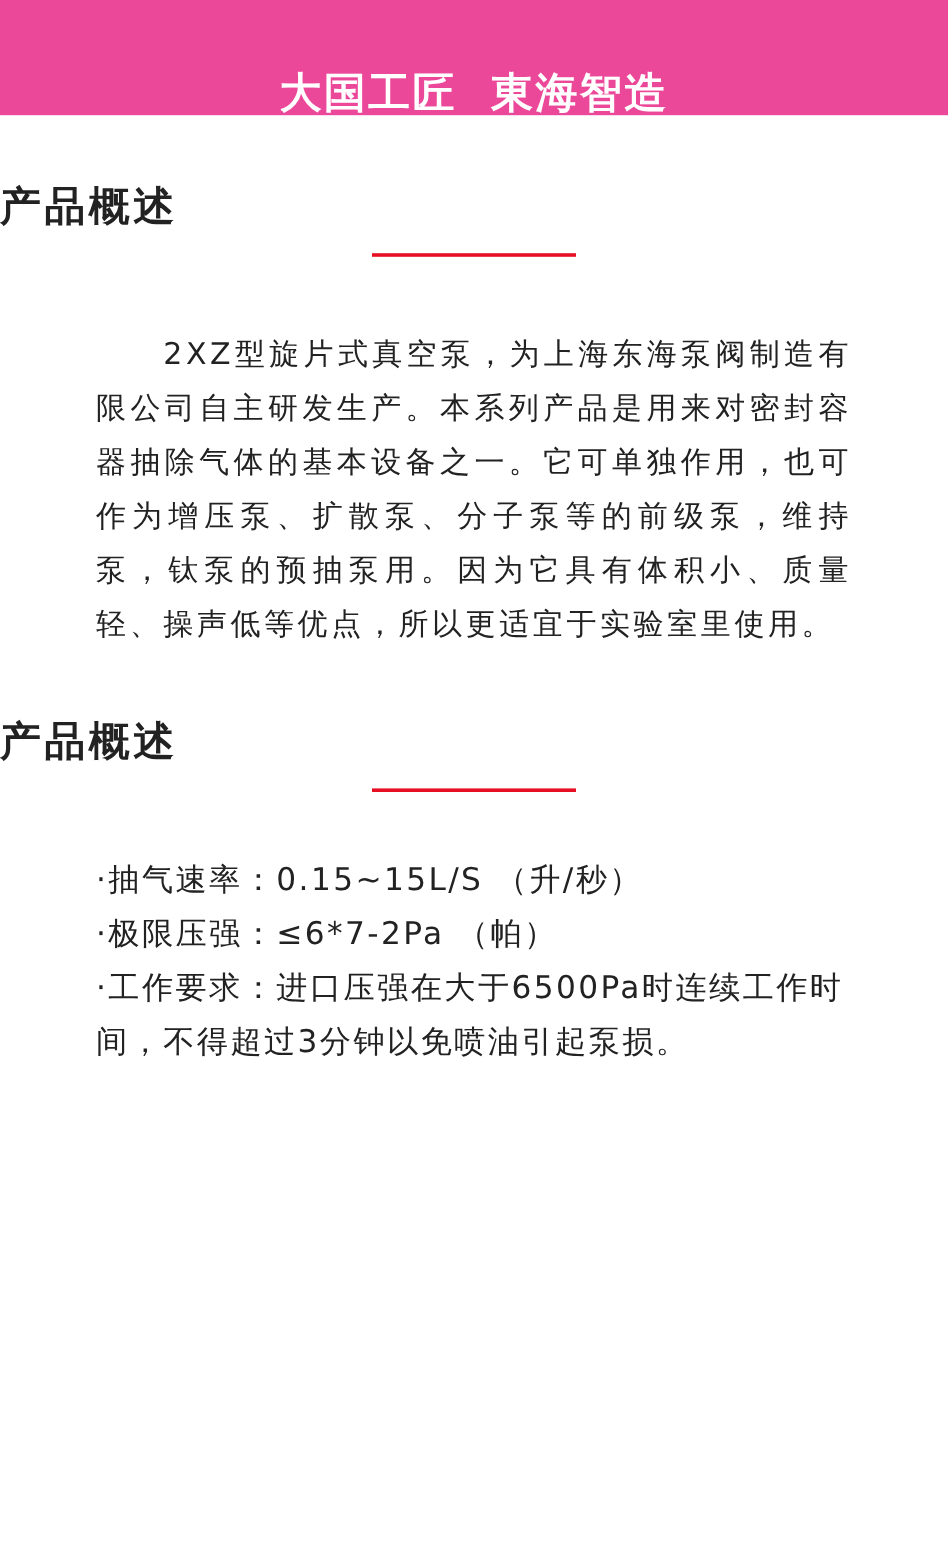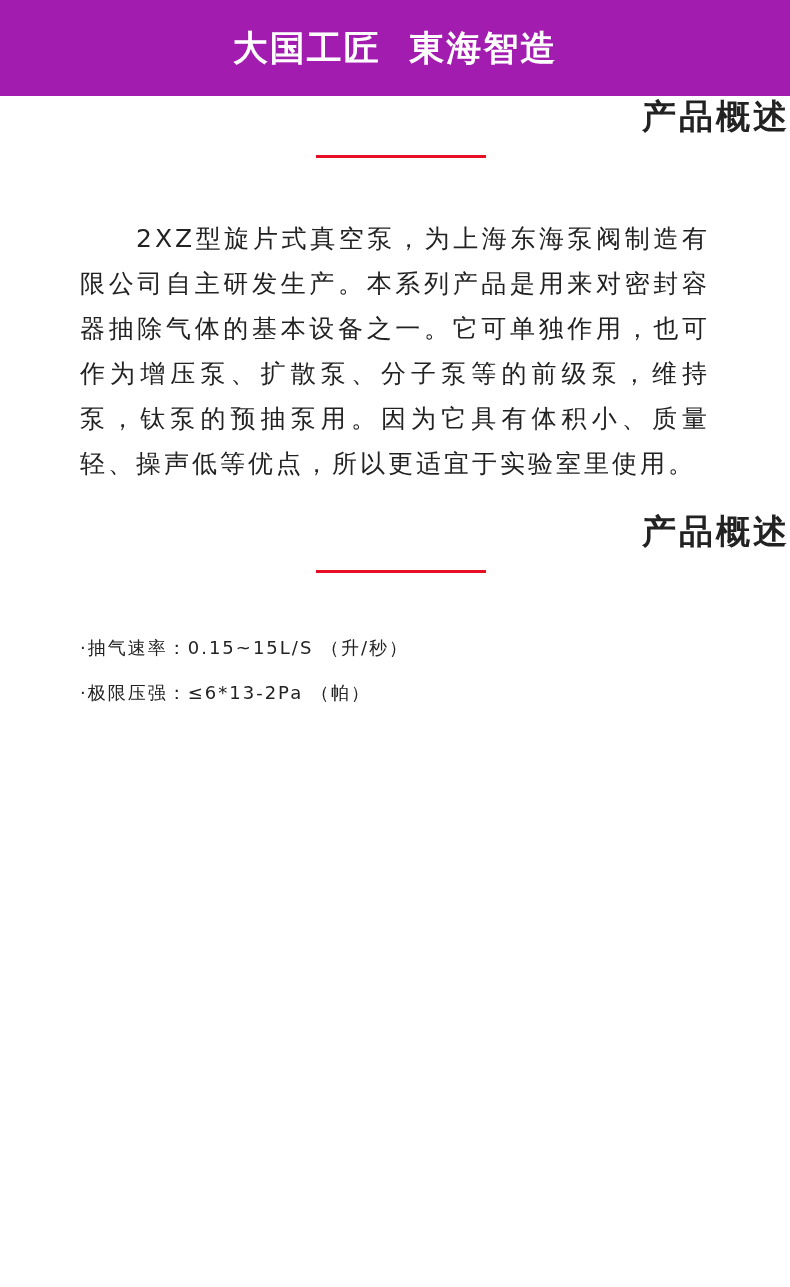--- a/index.html
+++ b/index.html
@@ -18,40 +18,40 @@
     width: 790px;
     height: 1287px;
     background: #ffffff;
   }
 
   
   .banner {
     position: relative;
     width: 790px;
     height: 96px;
-    background: #a21caf;
+    background: #ec4899;
     display: flex;
-    align-items: center;
+    align-items: flex-end;
     justify-content: center;
     box-sizing: border-box;
   }
   .banner-title {
     color: #ffffff;
     font-size: 35px;
     font-weight: bold;
     letter-spacing: 2px;
     line-height: 1;
     white-space: pre;
     font-family: "DejaVu Sans", "Liberation Sans", sans-serif;
   }
 
   
   .section-heading {
-    text-align: right;
-    padding-left: 12px;
+    text-align: left;
+    margin-top: 56px;
   }
   .section-heading .heading-text {
     display: inline-block;
     color: #222222;
     font-size: 34px;
     font-weight: bold;
     letter-spacing: 3px;
     line-height: 1.2;
     font-family: "DejaVu Sans", "Liberation Sans", sans-serif;
   }
@@ -83,21 +83,21 @@
   #overview-block { margin-top: 58px; }
   #conditions-block { margin-top: 52px; }
 
   .spec-list {
     list-style: none;
     margin: 0;
     padding: 0;
   }
   .spec-item {
     color: #222222;
-    font-size: 18px;
+    font-size: 26px;
     line-height: 45px;
     letter-spacing: 2px;
     font-family: "DejaVu Sans", "Liberation Sans", sans-serif;
     word-break: break-all;
   }
 </style>
 </head>
 <body>
 
 <div class="page">
@@ -116,17 +116,18 @@
   </div>
 
   <div class="section-heading">
     <div class="heading-text">产品概述</div>
     <div class="heading-rule"></div>
   </div>
 
   <div class="content" id="conditions-block">
     <ul class="spec-list">
       <li class="spec-item">·抽气速率：0.15~15L/S （升/秒）</li>
-      <li class="spec-item">·极限压强：≤6*13-2Pa （帕）</li>
+      <li class="spec-item">·极限压强：≤6*7-2Pa （帕）</li>
+      <li class="spec-item">·工作要求：进口压强在大于6500Pa时连续工作时间，不得超过3分钟以免喷油引起泵损。</li>
     </ul>
   </div>
 
 </div>
 
 </body></html>

